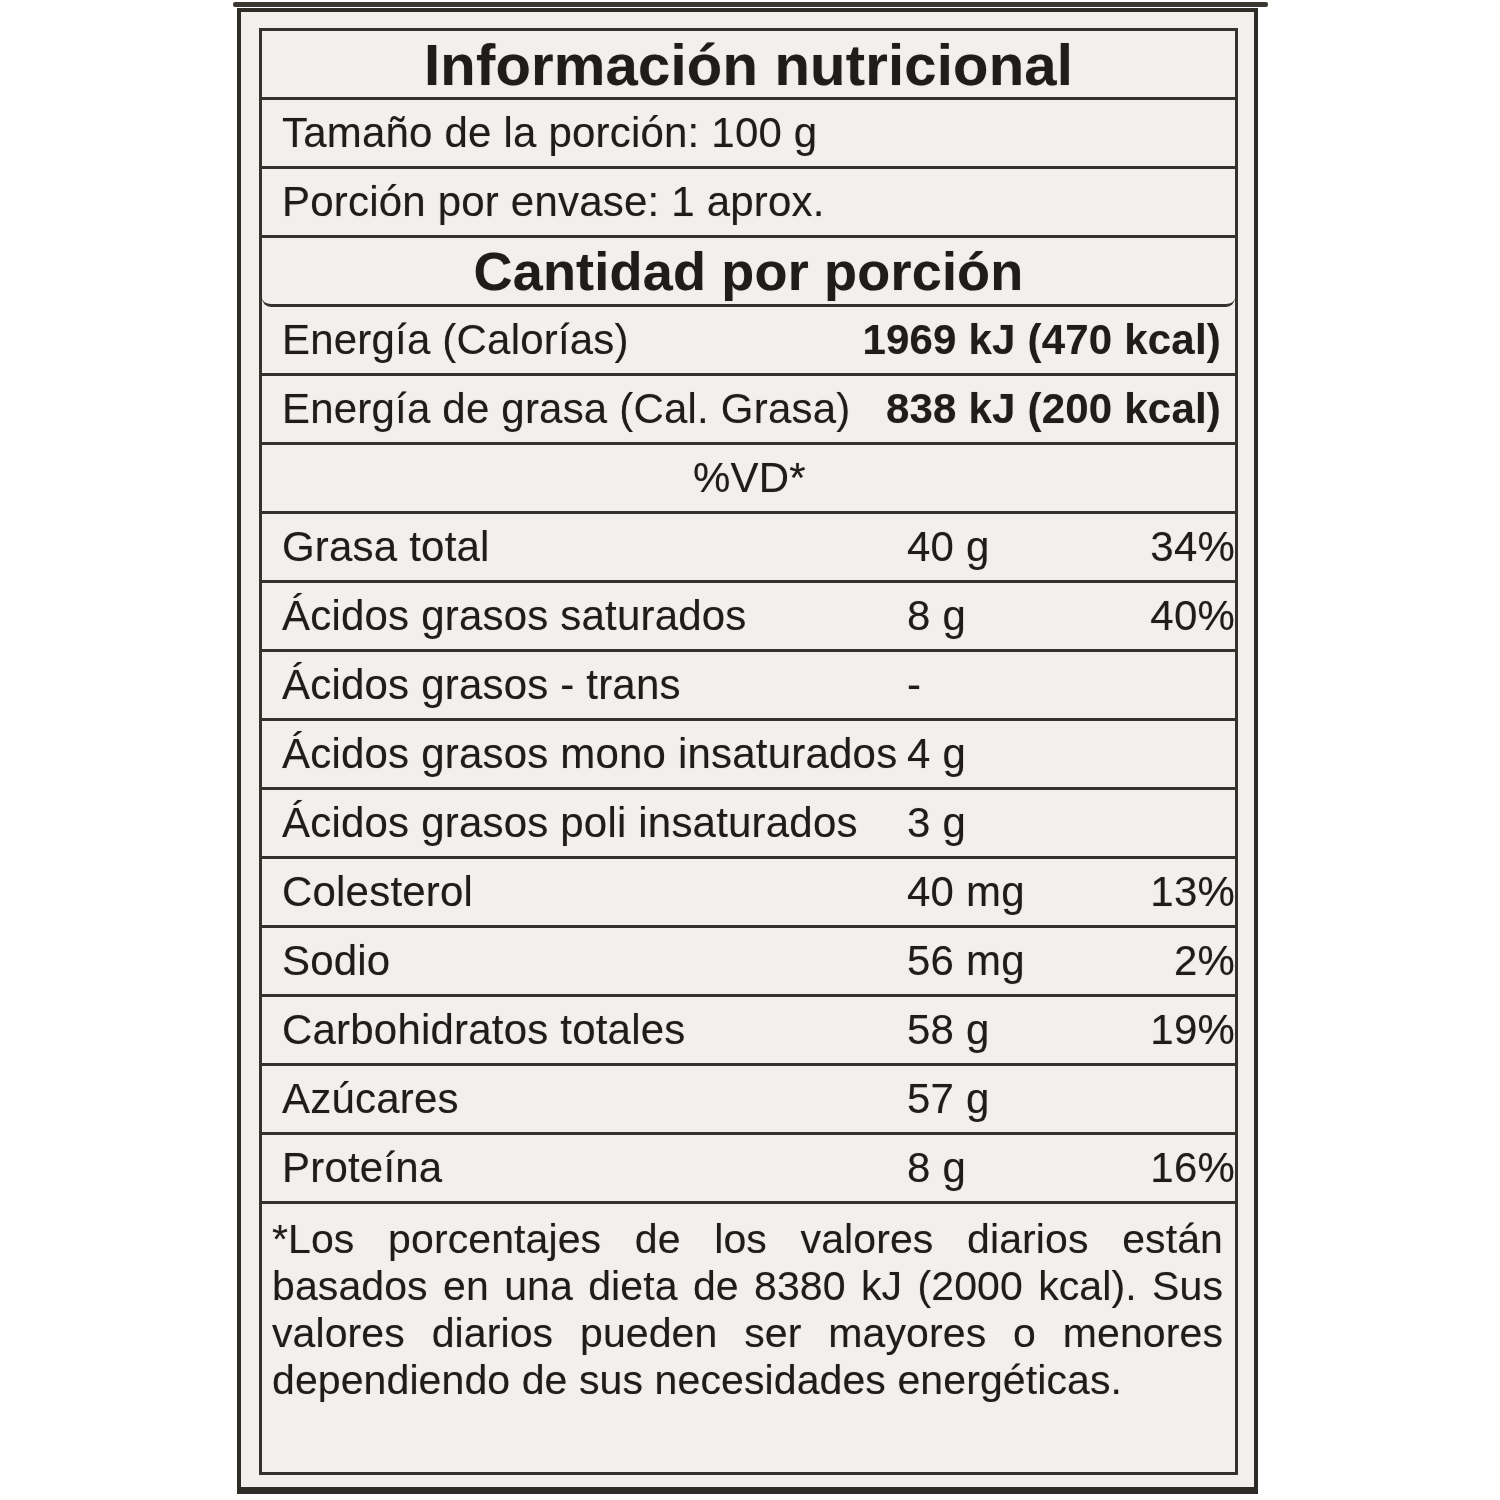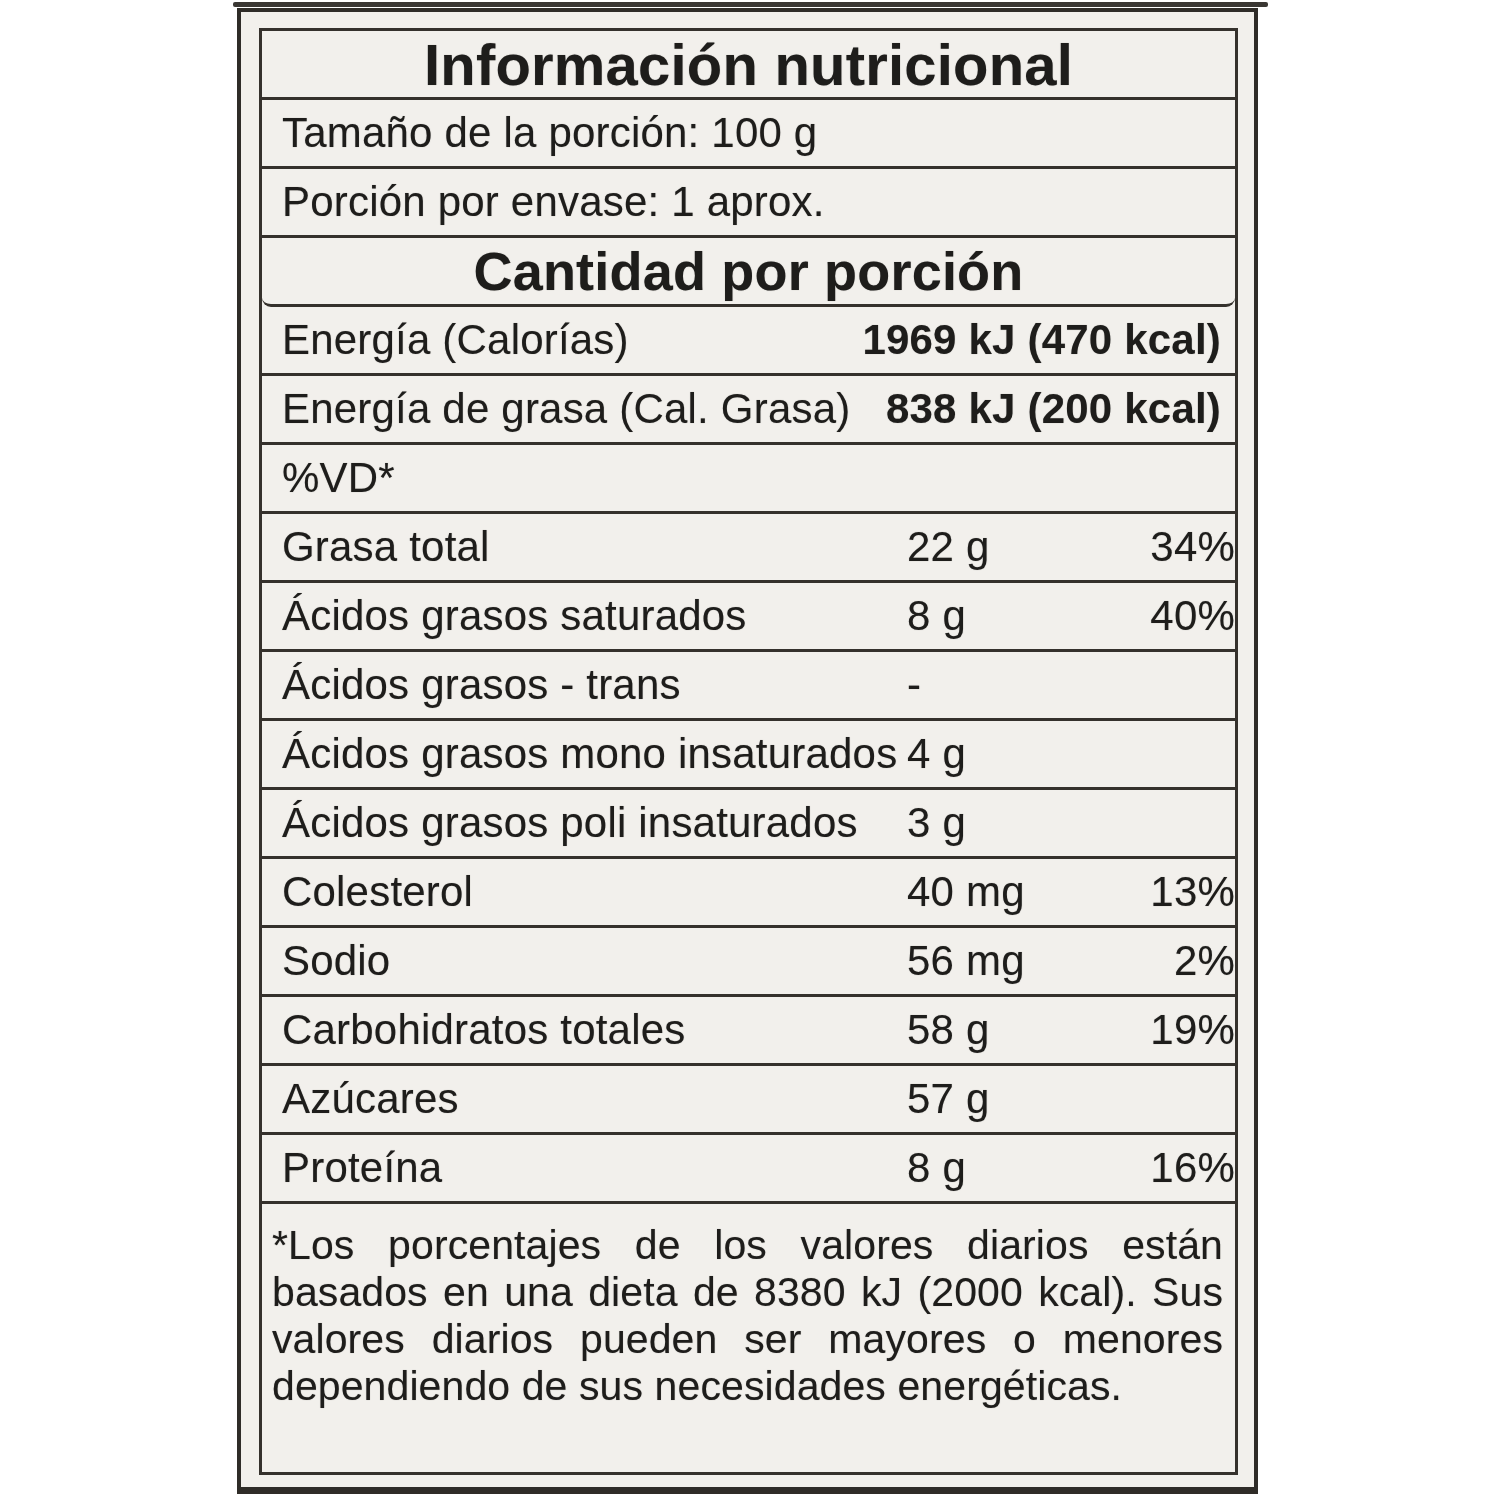--- a/index.html
+++ b/index.html
@@ -61,40 +61,40 @@
     white-space: nowrap;
     letter-spacing: 0.2px;
   }
   .row.center {
     justify-content: center;
     padding-left: 0;
   }
   .title-row { font-weight: bold; font-size: 58px; }
   .subtitle-row { font-weight: bold; font-size: 54px; border-radius: 9px; }
   .dv-header-row {
-    justify-content: flex-start;
+    justify-content: center;
     padding-right: 18px;
   }
   .energy-value {
     flex: 1;
     text-align: right;
     padding-right: 14px;
     font-weight: bold;
   }
   .nl { flex: 1; overflow: visible; }
   .amt { width: 200px; flex: none; }
   .dv {
     width: 128px;
     flex: none;
     text-align: right;
     box-sizing: border-box;
   }
   .footnote {
     flex: 1;
-    padding: 18px 12px 0 10px;
+    padding: 12px 12px 0 10px;
     font-size: 41px;
     line-height: 47px;
     letter-spacing: 0.1px;
     border-radius: 16px;
   }
   .footnote-line { text-align: justify; text-align-last: justify; }
   .footnote-line.last { text-align-last: left; }
 </style>
 </head>
 <body>
@@ -130,21 +130,21 @@
         <span class="nl">Energía de grasa (Cal. Grasa)</span>
         <span class="energy-value">838 kJ (200 kcal)</span>
       </div>
 
       <div class="row dv-header-row">
         <span>%VD*</span>
       </div>
 
       <div class="row">
         <span class="nl">Grasa total</span>
-        <span class="amt">22 g</span>
+        <span class="amt">40 g</span>
         <span class="dv">34%</span>
       </div>
 
       <div class="row">
         <span class="nl">Ácidos grasos saturados</span>
         <span class="amt">8 g</span>
         <span class="dv">40%</span>
       </div>
 
       <div class="row">

